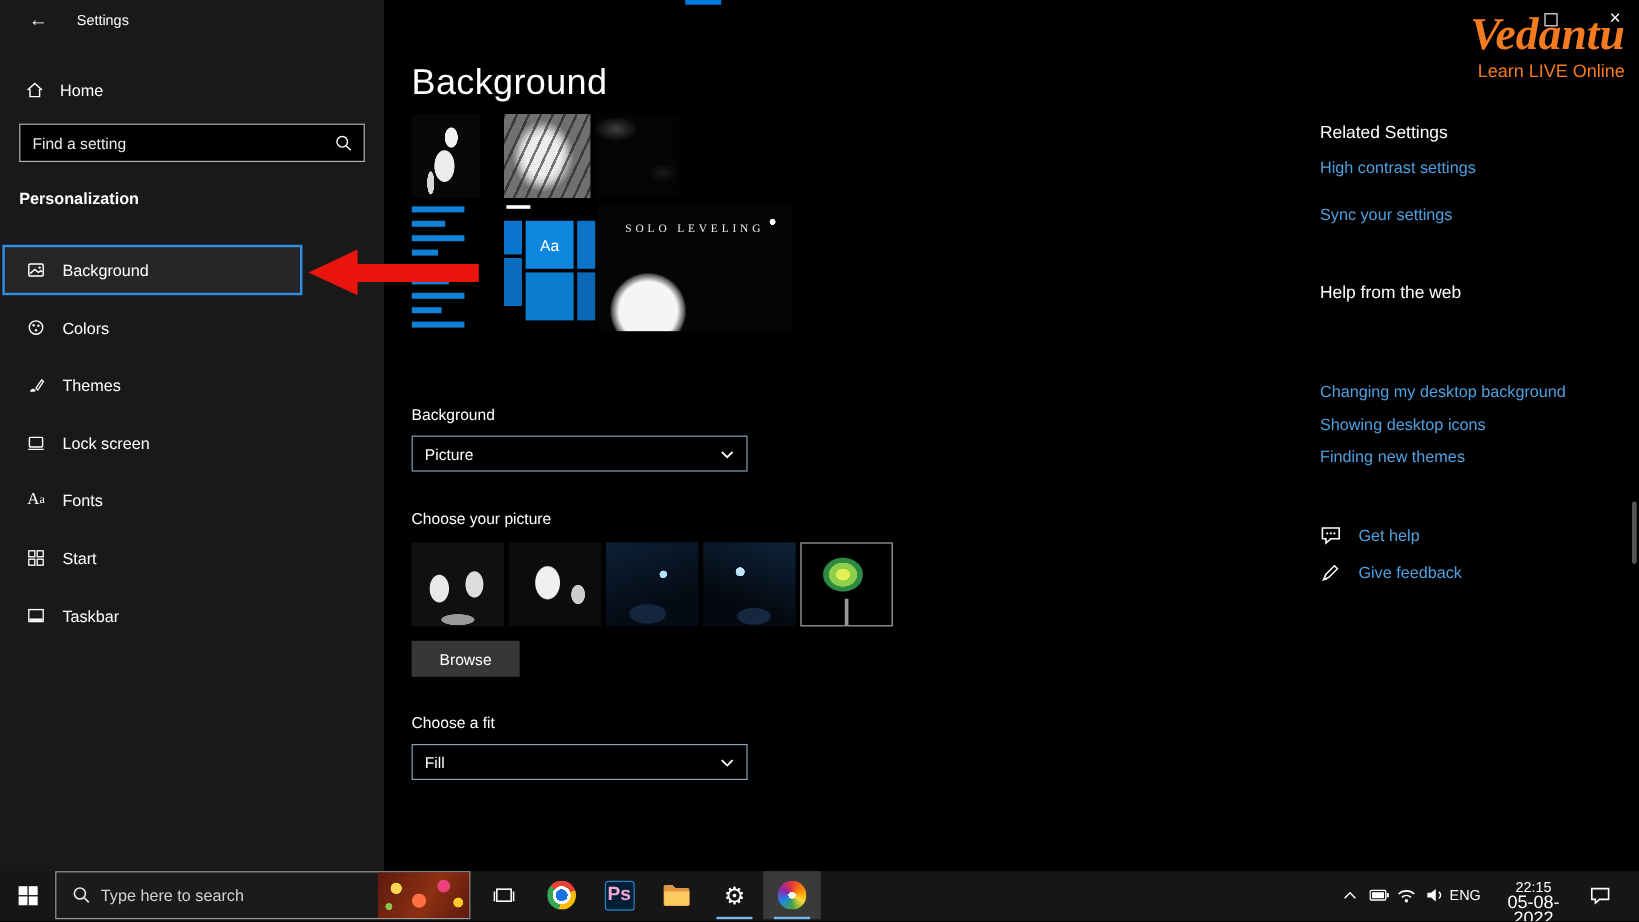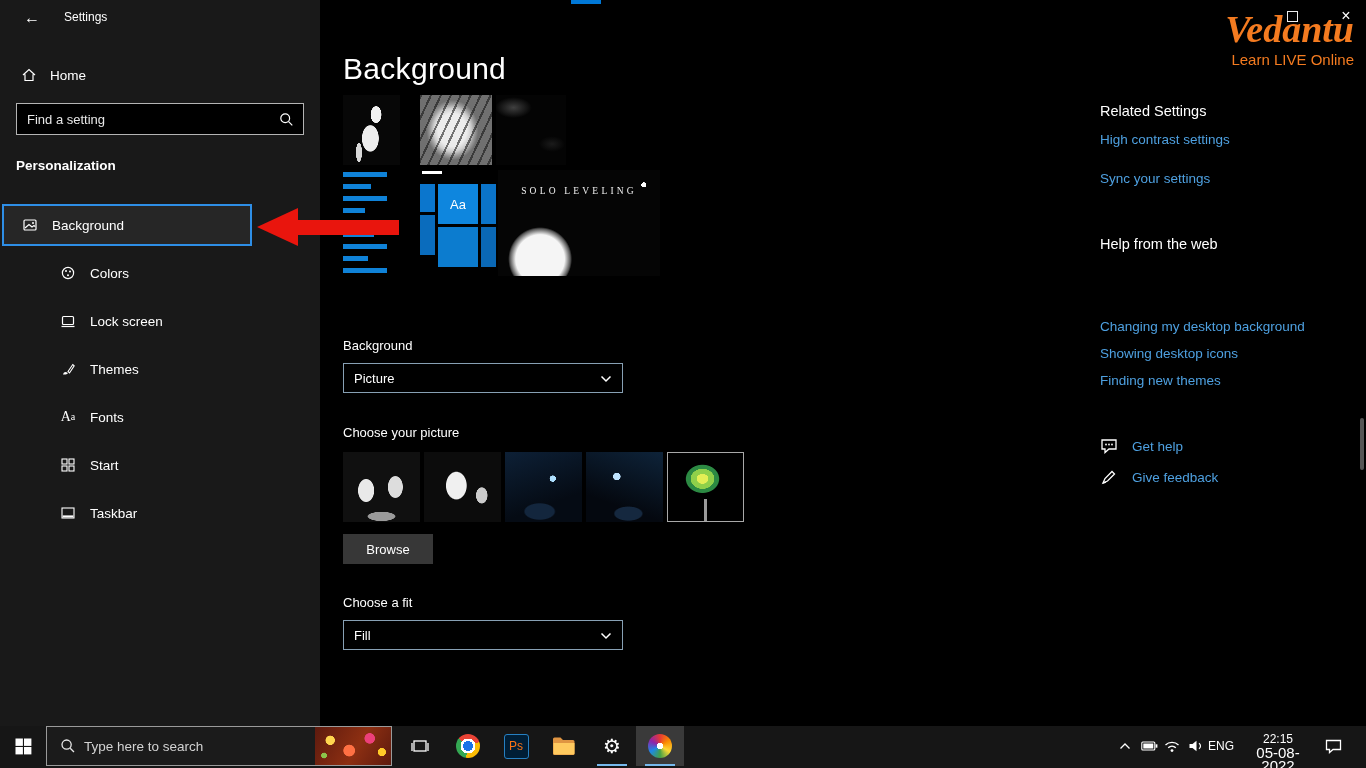--- a/index.html
+++ b/index.html
@@ -24,21 +24,21 @@
   .app-title{position:absolute;left:64px;top:10px;font-size:12px;color:#fff;}
   .home-row{position:absolute;left:0;top:58px;width:320px;height:34px;display:flex;align-items:center;}
   .home-row .nicon{margin-left:21px;}
   .home-row .nlabel{margin-left:13px;font-size:13.5px;}
   .sb-search{position:absolute;left:16px;top:103px;width:288px;height:32px;border:1px solid #b4b4b4;background:#000;display:flex;align-items:center;}
   .sb-search input{flex:1;background:transparent;border:none;outline:none;color:#fff;font-size:13px;padding:0 8px 0 10px;font-family:inherit;}
   .sb-search input::placeholder{color:#e8e8e8;opacity:1;}
   .sb-search .mag{margin-right:9px;display:flex;}
   .section-heading{position:absolute;left:16px;top:158px;font-size:13.5px;font-weight:bold;color:#fff;}
   .nav{position:absolute;left:0;top:201px;width:320px;}
-  .nav-item{position:relative;height:48px;display:flex;align-items:center;padding-left:22px;margin-left:38px;}
+  .nav-item{position:relative;height:48px;display:flex;align-items:center;padding-left:22px;}
   .nav-item .nlabel{margin-left:14px;font-size:13.5px;color:#fff;}
   .nav-item.selected{width:250px;height:42px;margin:3px 0 3px 2px;border:2px solid var(--select-border);background:#262626;padding-left:18px;}
   .nicon{width:16px;height:16px;display:inline-flex;align-items:center;justify-content:center;flex:0 0 16px;}
   .nicon svg{display:block;}
   .fonts-glyph{font-family:"Liberation Serif","DejaVu Serif",serif;color:#fff;font-size:14px;line-height:16px;}
   .fonts-glyph .small{font-size:10px;}
 
   
   .main{position:absolute;left:320px;top:0;width:780px;height:728px;background:#000;}
   .page-title{position:absolute;left:23px;top:52px;font-size:30px;font-weight:300;letter-spacing:.3px;color:#fff;}
@@ -136,21 +136,21 @@
     radial-gradient(circle 5px at 12% 75%, #8bc34a 0 55%, transparent 62%),
     linear-gradient(120deg,#5d1a0e,#8d2f12 55%,#5d1a0e);}
   .tb-btn{position:absolute;top:0;width:48px;height:40px;display:flex;align-items:center;justify-content:center;}
   .tb-btn.open::after{content:"";position:absolute;left:9px;right:9px;bottom:0;height:2px;background:#76b9ed;}
   .tb-btn.active-app{background:#3a3a3a;}
   .chrome{width:24px;height:24px;border-radius:50%;background:
     radial-gradient(circle at 50% 50%, #1a73e8 0 5px, #fff 5px 7.5px, transparent 7.5px),
     conic-gradient(from -50deg, #ea4335 0 120deg, #fbbc05 120deg 240deg, #34a853 240deg 360deg);}
   .ps{width:25px;height:25px;background:#001e36;border:1px solid #2680c2;border-radius:3px;
     display:flex;align-items:center;justify-content:center;}
-  .ps span{color:#f97316;font-weight:normal;font-size:12px;}
+  .ps span{color:#f9a8d4;font-weight:bold;font-size:16px;}
   .gear-glyph{font-size:20px;color:#fff;line-height:1;font-family:"DejaVu Sans",sans-serif;}
   .swirl{width:24px;height:24px;border-radius:50%;background:
     radial-gradient(circle at 50% 50%, #fff 0 3px, transparent 3px),
     conic-gradient(#e53935,#fb8c00,#fdd835,#43a047,#1e88e5,#8e24aa,#e53935);}
   .tray-icon{position:absolute;top:0;height:40px;display:flex;align-items:center;justify-content:center;width:22px;}
   .tray-lang{position:absolute;left:1208px;top:0;height:40px;display:flex;align-items:center;font-size:12px;color:#fff;}
   .tray-clock{position:absolute;left:1246px;top:0;width:64px;height:40px;padding-top:6px;text-align:center;color:#fff;}
   .tray-clock .t{font-size:12px;line-height:14px;}
   .tray-clock .d{font-size:15px;line-height:13px;}
 </style>
@@ -202,34 +202,34 @@
               <circle cx="6" cy="6" r="1" fill="#fff"></circle>
               <circle cx="10" cy="6.5" r="1" fill="#fff"></circle>
               <circle cx="8" cy="10.2" r="1" fill="#fff"></circle>
             </svg>
         </span>
         <span class="nlabel" data-interactable="false">Colors</span>
       </div>
       <div class="nav-item" data-interactable="true">
         <span class="nicon" data-interactable="false">
           <svg width="16" height="16" viewBox="0 0 16 16">
+              <path d="M8 10.5 L12.8 3.5 L14.2 4.9 L9.5 12 Z" fill="none" stroke="#fff" stroke-width="1.1"></path>
+              <path d="M3 13.5 C3.6 10.8 5.8 10.4 7.2 11.6 C8.4 12.7 7.6 13.8 3 13.5 Z" fill="#fff"></path>
+            </svg>
+        </span>
+        <span class="nlabel" data-interactable="false">Themes</span>
+      </div>
+      <div class="nav-item" data-interactable="true">
+        <span class="nicon" data-interactable="false">
+          <svg width="16" height="16" viewBox="0 0 16 16">
               <rect x="2.5" y="3.5" width="11" height="8" rx="1" fill="none" stroke="#fff" stroke-width="1.2"></rect>
               <line x1="1.5" y1="13.5" x2="14.5" y2="13.5" stroke="#fff" stroke-width="1.2"></line>
             </svg>
         </span>
         <span class="nlabel" data-interactable="false">Lock screen</span>
-      </div>
-      <div class="nav-item" data-interactable="true">
-        <span class="nicon" data-interactable="false">
-          <svg width="16" height="16" viewBox="0 0 16 16">
-              <path d="M8 10.5 L12.8 3.5 L14.2 4.9 L9.5 12 Z" fill="none" stroke="#fff" stroke-width="1.1"></path>
-              <path d="M3 13.5 C3.6 10.8 5.8 10.4 7.2 11.6 C8.4 12.7 7.6 13.8 3 13.5 Z" fill="#fff"></path>
-            </svg>
-        </span>
-        <span class="nlabel" data-interactable="false">Themes</span>
       </div>
       <div class="nav-item" data-interactable="true">
         <span class="nicon fonts-glyph" data-interactable="false">
             <span>A</span>
             <span class="small">a</span>
           </span>
         <span class="nlabel" data-interactable="false">Fonts</span>
       </div>
       <div class="nav-item" data-interactable="true">
         <span class="nicon" data-interactable="false">

